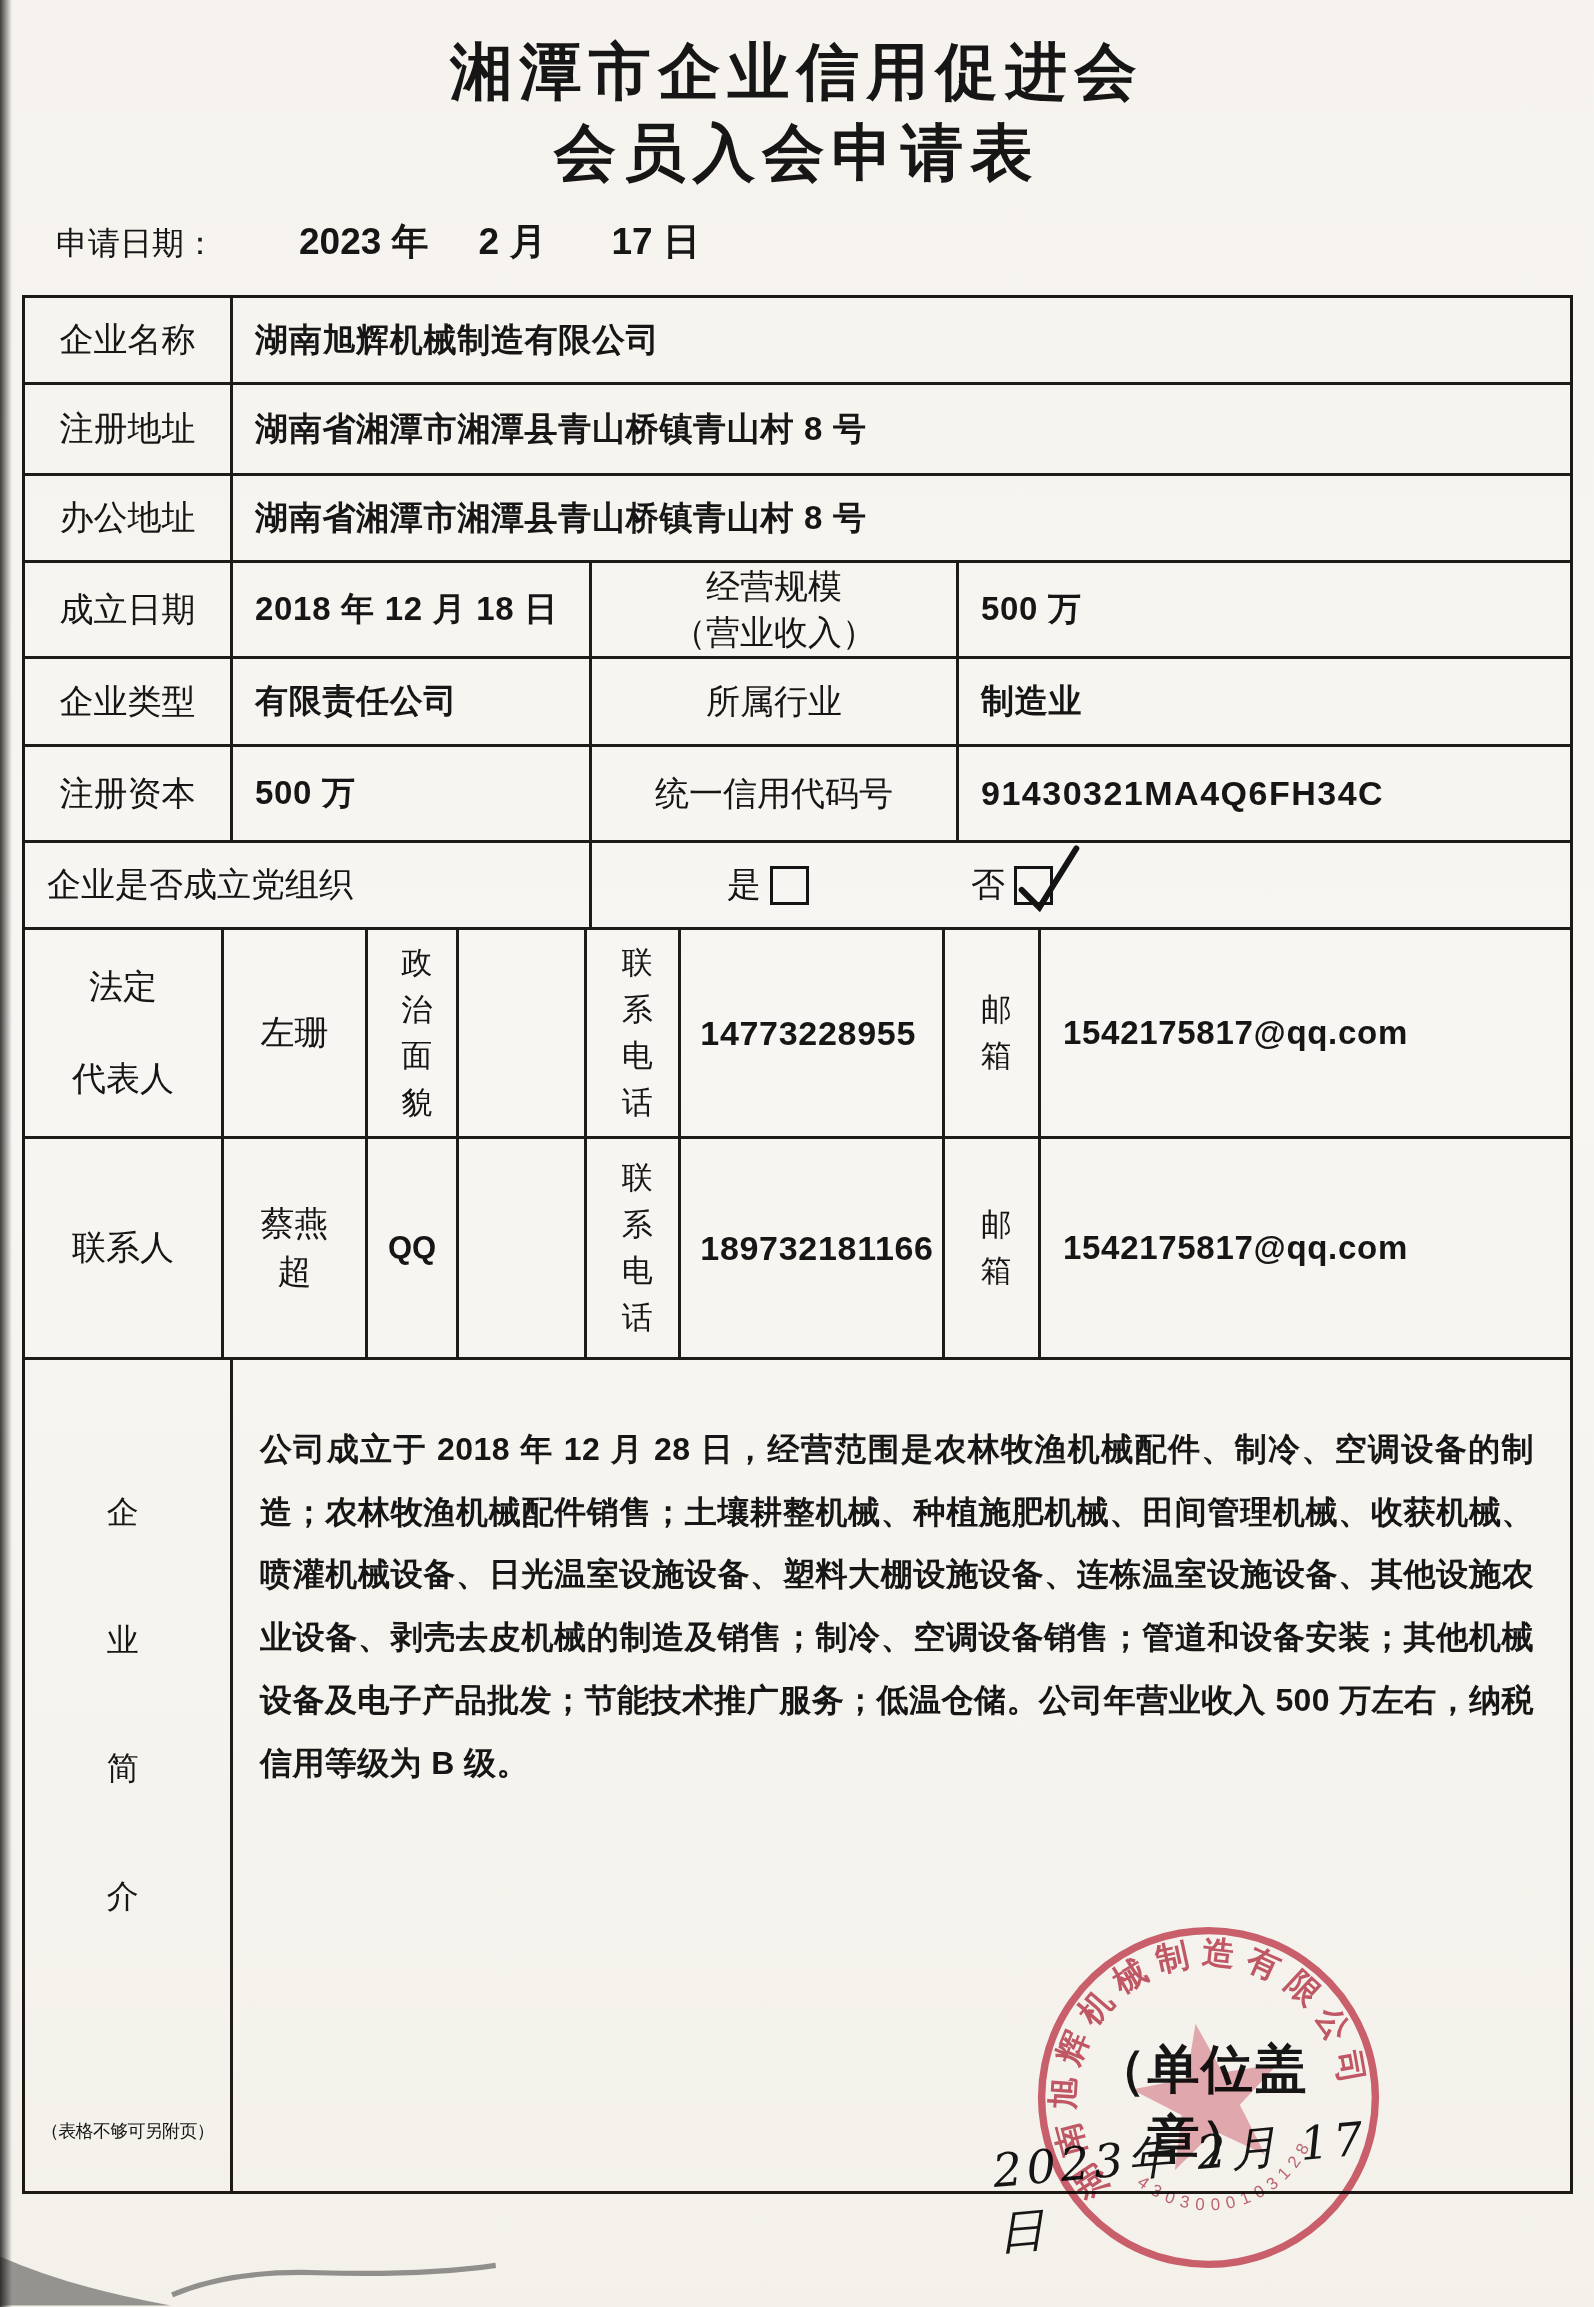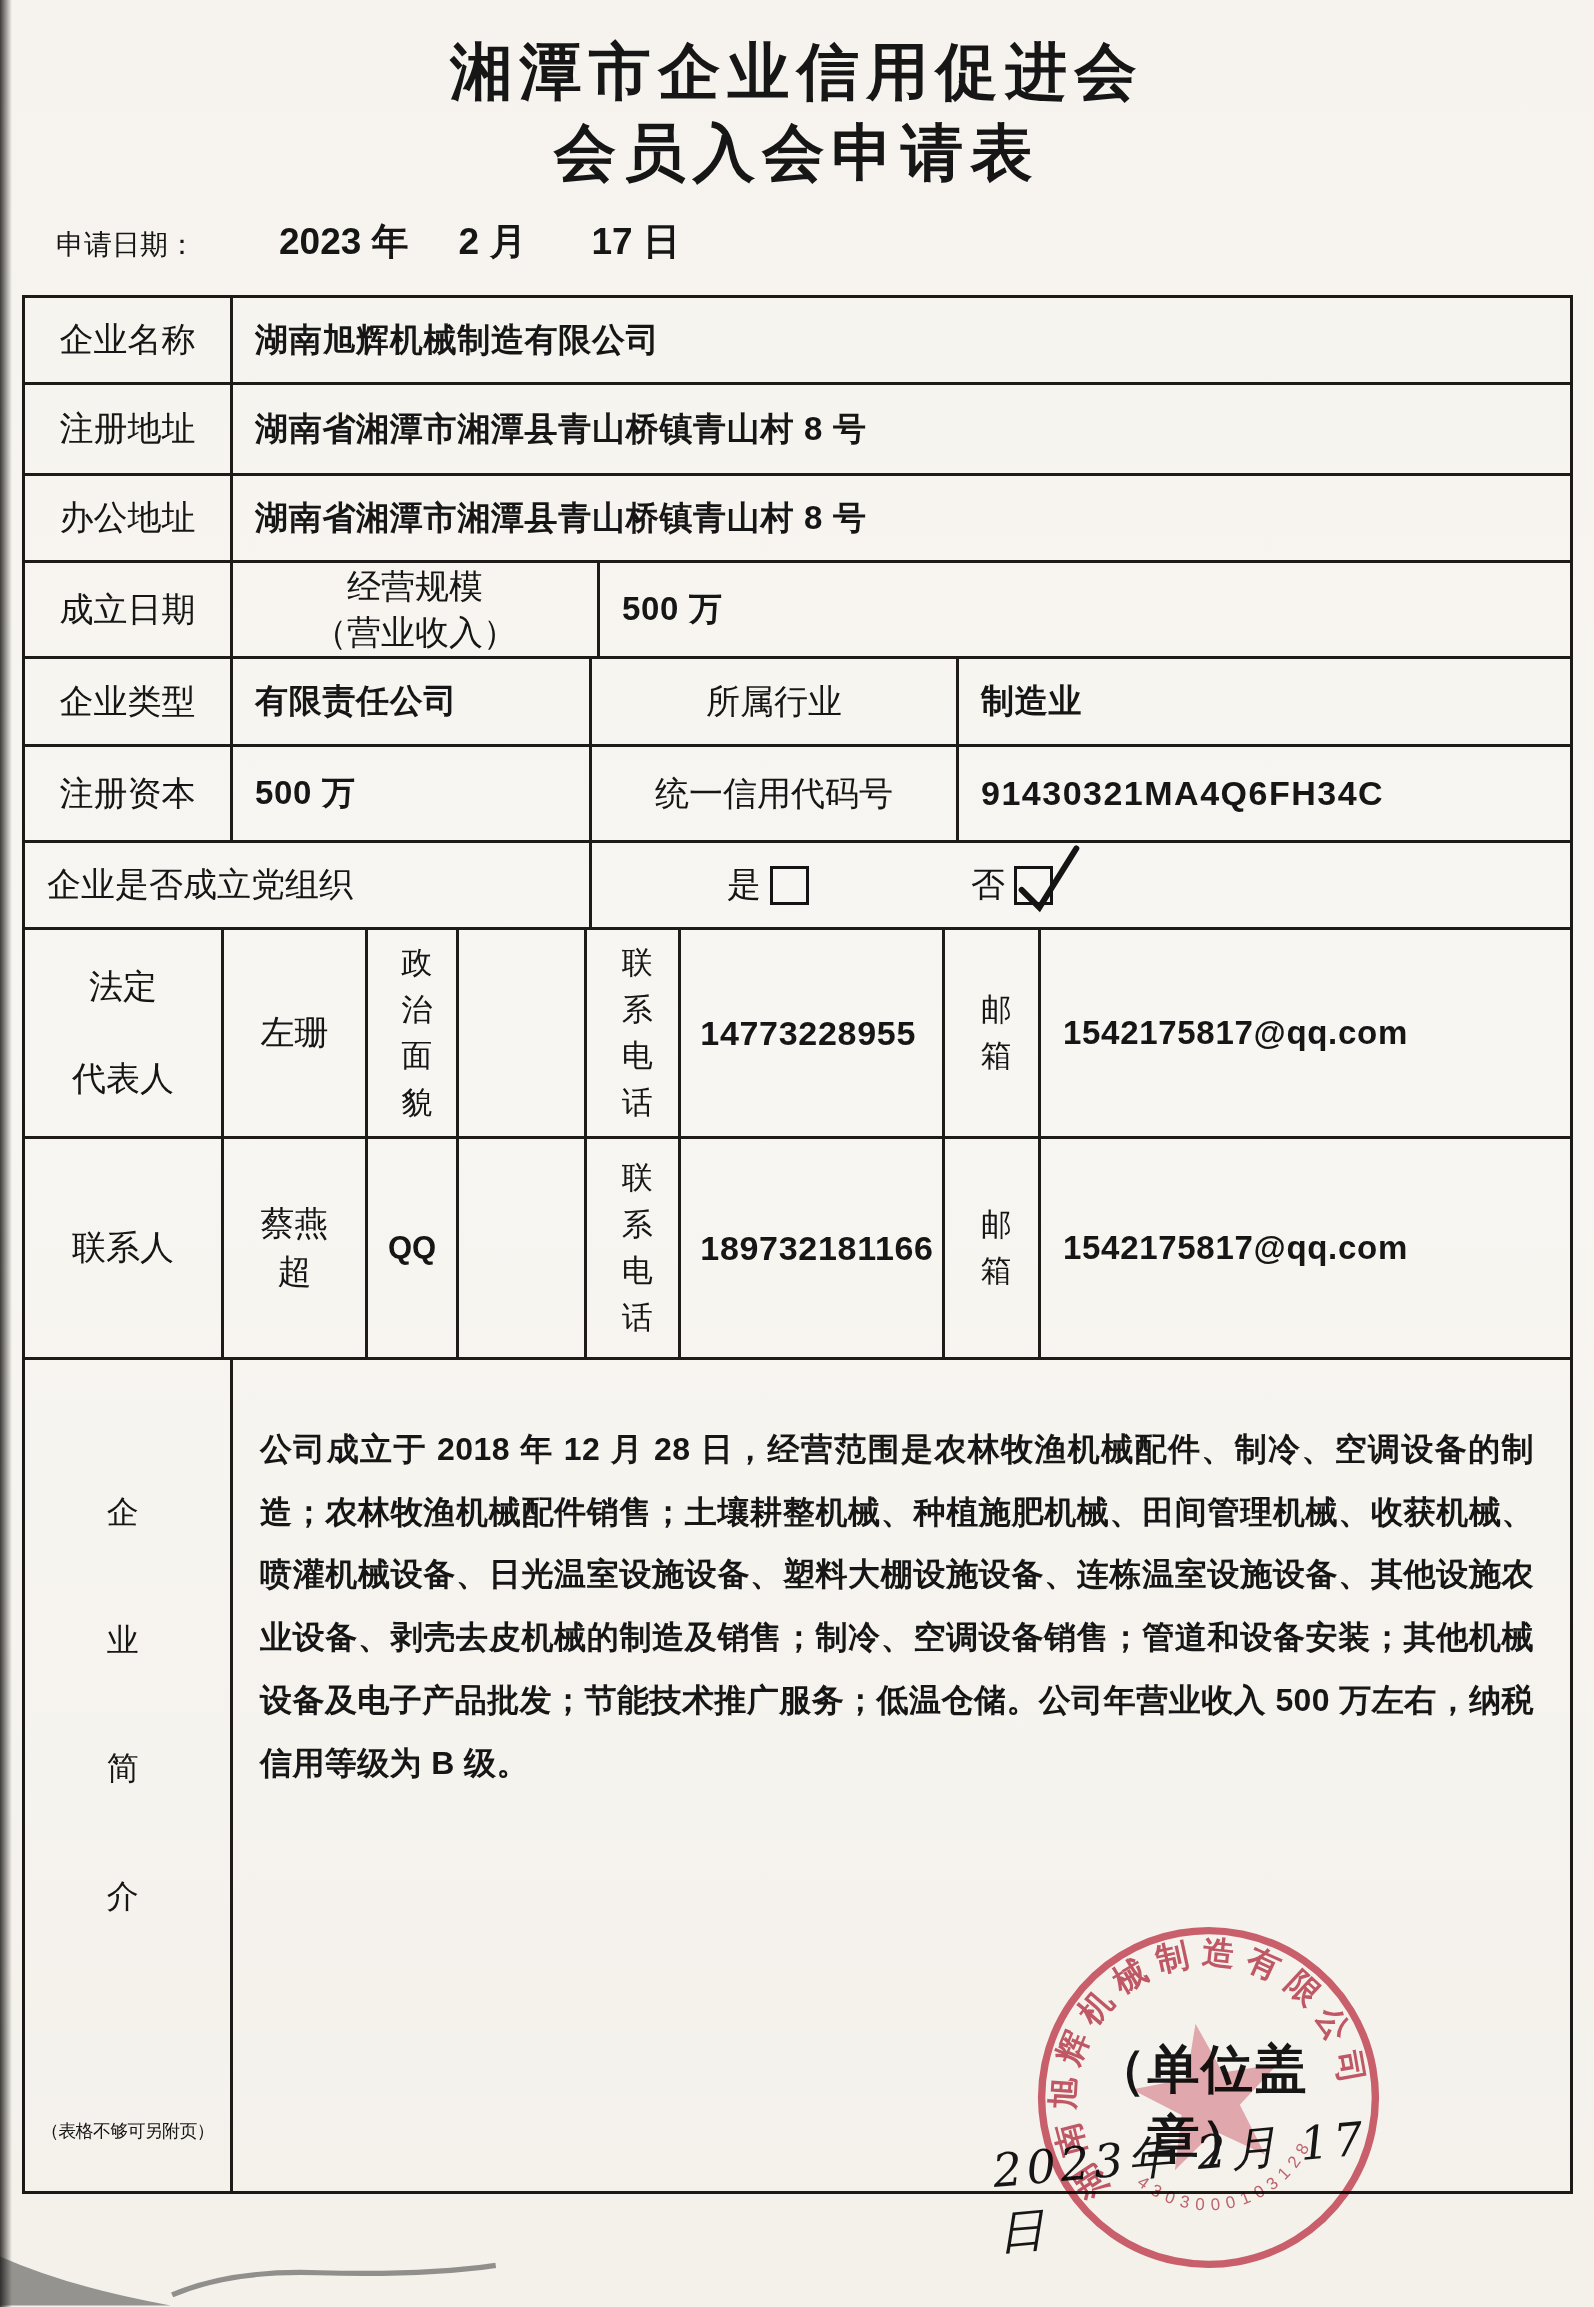--- a/index.html
+++ b/index.html
@@ -8,21 +8,21 @@
     background:linear-gradient(180deg,#f6f3ee 0%,#f8f6f2 45%,#f4f1eb 100%);
     font-family:"Liberation Sans",sans-serif; color:#161616;
   }
   .scan-edge-left { position:absolute; left:0; top:0; width:12px; height:100%;
     background:linear-gradient(to right, rgba(30,28,26,.85), rgba(30,28,26,0)); }
   .title { position:absolute; left:0; width:100%; text-align:center;
     font-family:Liberation Serif, serif; font-weight:bold; font-size:62px; letter-spacing:7.4px; }
   #title1 { top:30px; }
   #title2 { top:111px; }
   .appdate { position:absolute; left:56px; top:217px; display:flex; align-items:baseline; }
-  .appdate .lab { font-family:Liberation Mono, monospace; font-size:28px; }
+  .appdate .lab { font-family:Liberation Mono, monospace; font-size:32px; }
   .appdate .d { font-size:37px; font-weight:600; }
   .d1 { margin-left:83px; } .d2 { margin-left:50px; } .d3 { margin-left:65px; }
 
   #tbl { position:absolute; left:22px; top:295px; width:1545px;
     border:3.7px solid #1c1916; display:flex; flex-direction:column; }
   .row { display:flex; border-bottom:3px solid #1e1b18; box-sizing:border-box; }
   .row:last-child { border-bottom:none; }
   .cell { border-right:3px solid #1e1b18; box-sizing:border-box;
     display:flex; align-items:center; overflow:visible; }
   .cell.last { border-right:none; flex:1; }
@@ -85,20 +85,21 @@
       <div class="cell val last">湖南省湘潭市湘潭县青山桥镇青山村 8 号</div>
     </div>
 
     <div class="row" style="height:87px">
       <div class="cell lbl" style="width:208px">办公地址</div>
       <div class="cell val last">湖南省湘潭市湘潭县青山桥镇青山村 8 号</div>
     </div>
 
     <div class="row" style="height:96px">
       <div class="cell lbl" style="width:208px">成立日期</div>
+      <div class="cell val" style="width:359px">2018 年 12 月 18 日</div>
       <div class="cell lbl" style="width:367px">
         <div>
           <div>经营规模</div>
           <div>（营业收入）</div>
         </div>
       </div>
       <div class="cell val last">500 万</div>
     </div>
 
     <div class="row" style="height:88px">

